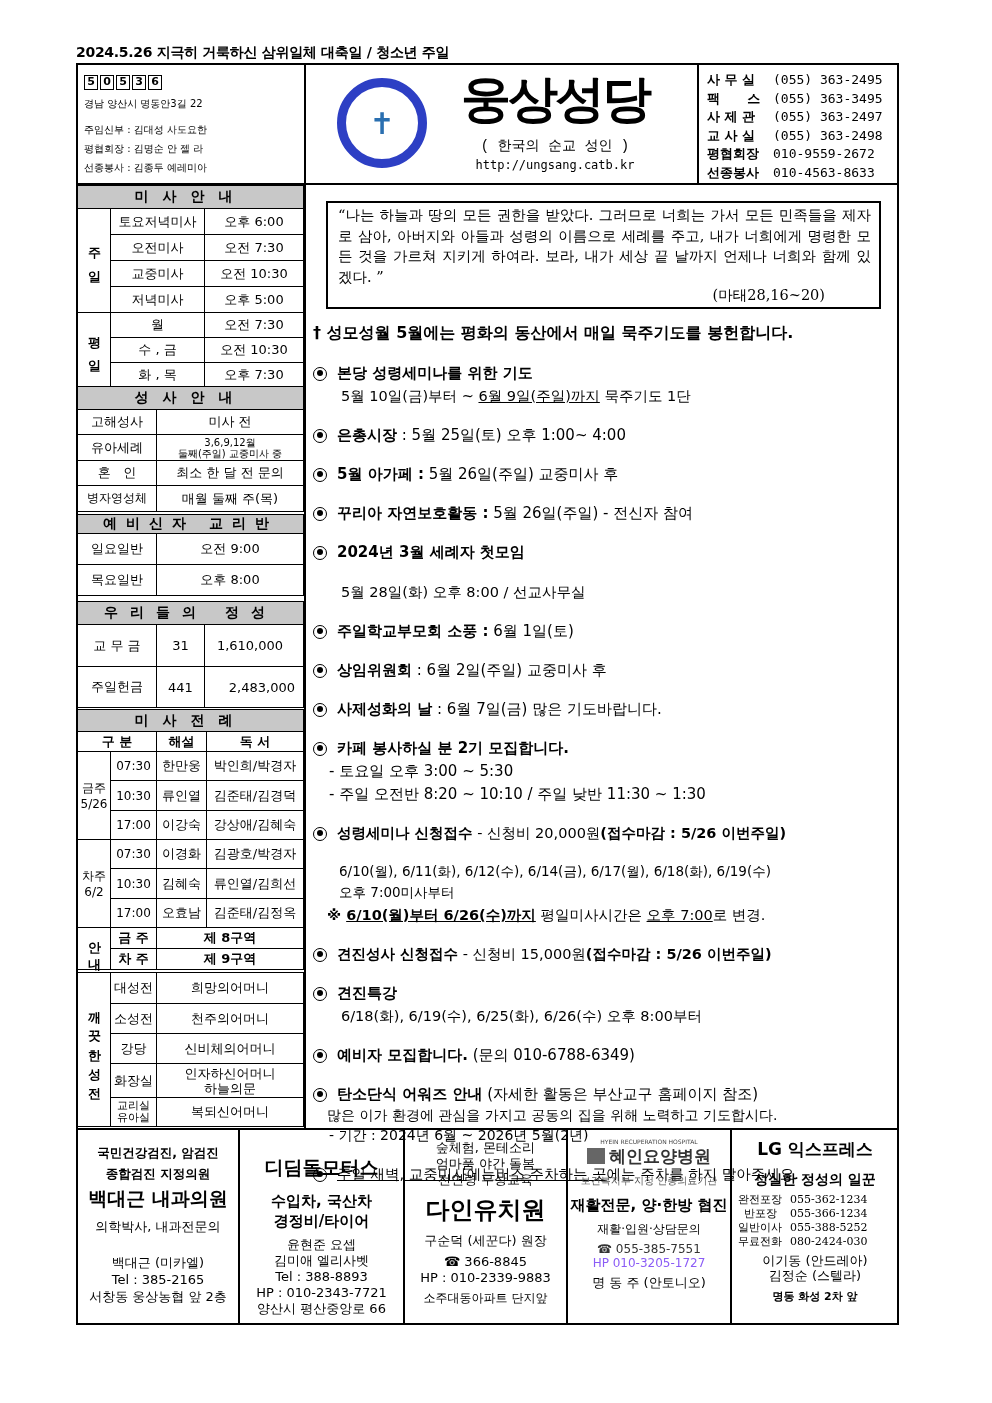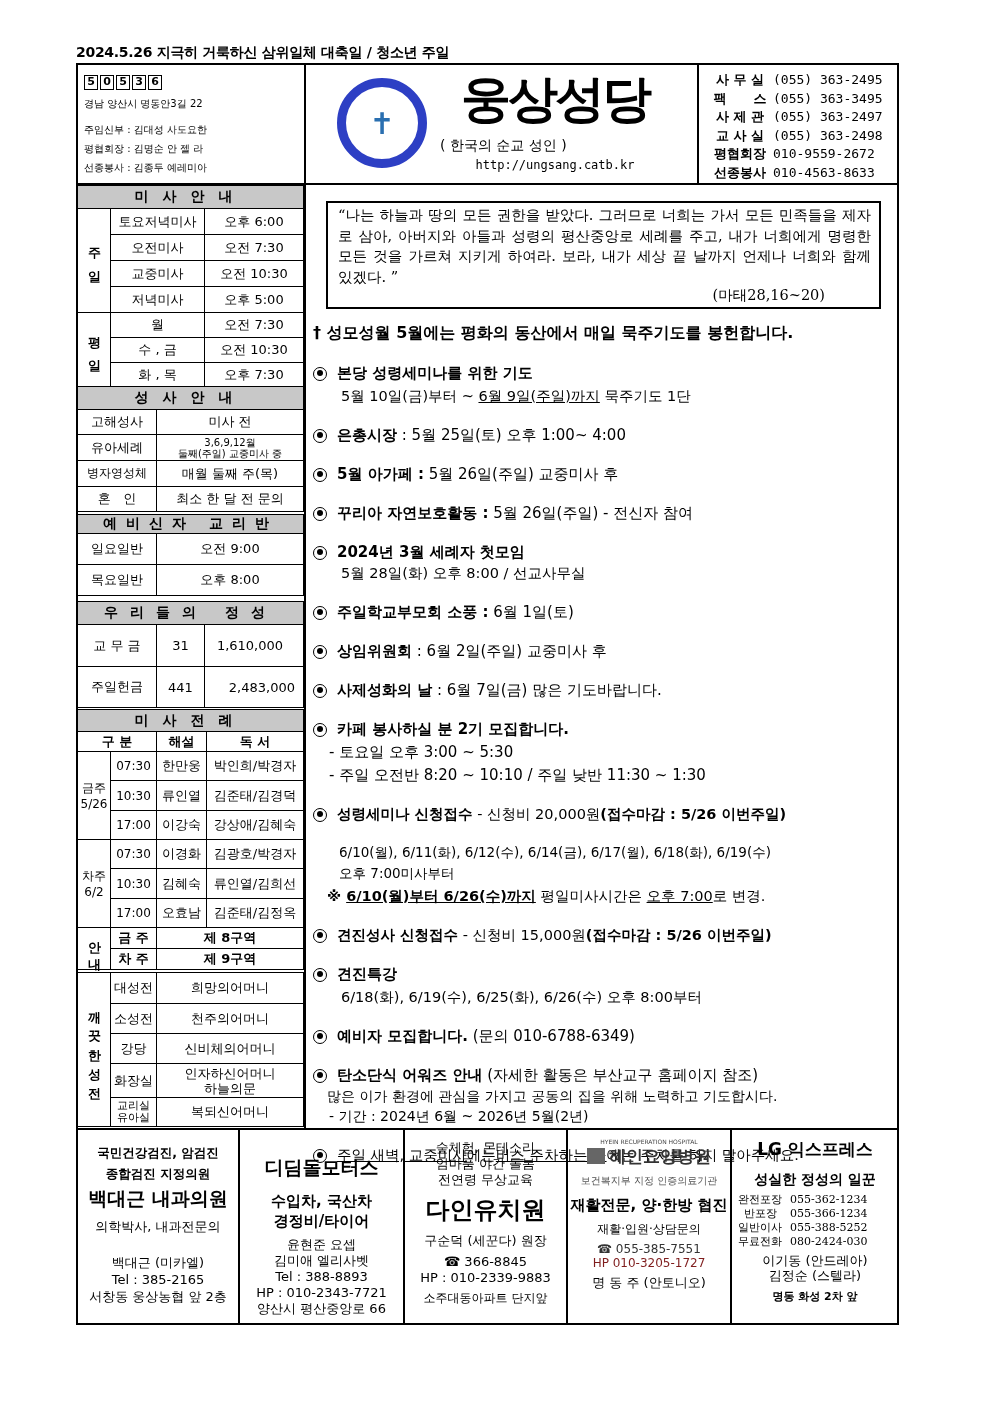--- a/index.html
+++ b/index.html
@@ -9,28 +9,28 @@
   .frame { left: 76px; top: 63px; width: 823px; height: 1262px; border: 2px solid #000; }
   .vline { background: #000; width: 2px; }
   .hline { background: #000; height: 2px; }
 
   
   .zip { left: 84px; top: 75px; display: flex; gap: 2px; }
   .zip span { display: inline-block; width: 14px; height: 15px; border: 1.5px solid #000; font-size: 11px; font-weight: bold; text-align: center; line-height: 12px; }
   .hdr-text { font-size: 10px; line-height: 19px; }
   
   .title { left: 440px; top: 68px; width: 230px; text-align: center; font-size: 50px; font-weight: bold; letter-spacing: -3px; line-height: 62px; }
-  .subtitle { left: 440px; top: 137px; width: 230px; text-align: left; font-size: 14px; }
+  .subtitle { left: 440px; top: 137px; width: 230px; text-align: center; font-size: 14px; font-family: Liberation Mono, monospace; }
   .url { left: 440px; top: 158px; width: 230px; text-align: center; font-size: 12px; font-family: "DejaVu Sans Mono", monospace; }
   .logo { left: 337px; top: 78px; width: 90px; height: 90px; border-radius: 50%; border: 9px solid #2d3fc4; background: #fff; }
   .logo-inner { position: absolute; left: 50%; top: 50%; transform: translate(-50%,-50%); font-size: 30px; color: #2a6fb0; }
   
   .contacts { left: 707px; top: 71px; font-size: 13px; line-height: 18.5px; }
   .contacts .row { display: flex; }
-  .contacts .lbl { width: 66px; font-weight: bold; letter-spacing: 0; text-align: center; }
+  .contacts .lbl { width: 66px; font-weight: bold; letter-spacing: 0; }
   .contacts .num { font-family: "DejaVu Sans Mono", monospace; font-size: 13px; }
 
   
   table.lt { position: absolute; border-collapse: collapse; font-size: 13px; }
   table.lt td { border: 1px solid #000; text-align: center; padding: 0; }
   .sec { background: #c8c8c8; font-weight: bold; letter-spacing: 14px; font-size: 14px; }
   .small { font-size: 10px; line-height: 11px; }
 
   
   .quote { left: 326px; top: 201px; width: 555px; height: 108px; border: 2px solid #000; font-family: "DejaVu Serif", serif; font-size: 14.5px; line-height: 20.5px; padding: 2px 8px 0 10px; text-align: justify; }
@@ -155,27 +155,27 @@
         <td style="width:79px">고해성사</td>
         <td>미사 전</td>
       </tr>
   <tr style="height:26px">
         <td>유아세례</td>
         <td class="small">
           <div>3,6,9,12월</div>
           <div>둘째(주일) 교중미사 중</div>
         </td>
       </tr>
-  <tr style="height:26px">
-        <td style="font-size:12px">병자영성체</td>
-        <td>매월 둘째 주(목)</td>
-      </tr>
   <tr style="height:25px">
         <td style="white-space:pre">혼   인</td>
         <td>최소 한 달 전 문의</td>
+      </tr>
+  <tr style="height:26px">
+        <td style="font-size:12px">병자영성체</td>
+        <td>매월 둘째 주(목)</td>
       </tr>
 </tbody>
   </table>
 
 <table class="lt" style="left:77px;top:514px;width:227px;">
   <tbody>
       <tr style="height:15px">
         <td colspan="2" class="sec" style="letter-spacing:9px">예비신자 교리반</td>
       </tr>
   <tr style="height:31px">
@@ -293,21 +293,21 @@
         <td style="font-size:11px;line-height:12px">
           <div>교리실</div>
           <div>유아실</div>
         </td>
         <td>복되신어머니</td>
       </tr>
 </tbody>
   </table>
 
 <div class="abs quote">
-  <span>“나는 하늘과 땅의 모든 권한을 받았다. 그러므로 너희는 가서 모든 민족들을 제자로 삼아, 아버지와 아들과 성령의 평산중앙로 세례를 주고, 내가 너희에게 명령한 모든 것을 가르쳐 지키게 하여라. 보라, 내가 세상 끝 날까지 언제나 너희와 함께 있겠다. ”</span>
+  <span>“나는 하늘과 땅의 모든 권한을 받았다. 그러므로 너희는 가서 모든 민족들을 제자로 삼아, 아버지와 아들과 성령의 이름으로 세례를 주고, 내가 너희에게 명령한 모든 것을 가르쳐 지키게 하여라. 보라, 내가 세상 끝 날까지 언제나 너희와 함께 있겠다. ”</span>
   <span class="quote-ref">(마태28,16~20)</span>
 </div>
 
 <div class="abs notices">
   <div class="b" style="font-size:16px;margin-bottom:8px">† 성모성월 5월에는 평화의 동산에서 매일 묵주기도를 봉헌합니다.</div>
 
   <div class="n-item" style="margin-bottom:12px">
     <div class="n-title">
         <span class="bullet"></span>
         <span class="b">본당 성령세미나를 위한 기도</span>
@@ -335,21 +335,21 @@
         <span class="b">꾸리아 자연보호활동 :</span>
         <span style="white-space:pre"> 5월 26일(주일) - 전신자 참여</span>
       </div>
   </div>
 
   <div class="n-item" style="margin-bottom:12px">
     <div class="n-title">
         <span class="bullet"></span>
         <span class="b">2024년 3월 세례자 첫모임</span>
       </div>
-    <div class="sub" style="margin-top:2px">5월 28일(화) 오후 8:00 / 선교사무실</div>
+    <div class="sub" style="margin-top:21px">5월 28일(화) 오후 8:00 / 선교사무실</div>
   </div>
 
   <div class="n-item" style="margin-bottom:14px">
     <div class="n-title">
         <span class="bullet"></span>
         <span class="b">주일학교부모회 소풍 :</span>
         <span style="white-space:pre"> 6월 1일(토)</span>
       </div>
   </div>
   <div class="n-item" style="margin-bottom:14px">
@@ -463,21 +463,21 @@
   <div style="line-height:16px">HP : 010-2339-9883</div>
   <div style="margin-top:4px;font-size:12px">소주대동아파트 단지앞</div>
 </div>
 <div class="ad" style="left:568px;width:164px;border-right:2px solid #000;">
   <div style="margin-top:8px;font-size:6px;color:#444">HYEIN RECUPERATION HOSPITAL</div>
   <div style="font-size:17px;font-weight:bold;color:#333"><span style="display:inline-block;width:18px;height:16px;background:#666;margin-right:4px;vertical-align:-2px"></span><span>혜인요양병원</span></div>
   <div style="margin-top:6px;font-size:10px;color:#555">보건복지부 지정 인증의료기관</div>
   <div style="margin-top:8px;font-size:15px;font-weight:bold">재활전문, 양·한방 협진</div>
   <div style="margin-top:6px;font-size:12px">재활·입원·상담문의</div>
   <div style="margin-top:4px;font-size:12px;color:#333">☎ 055-385-7551</div>
-  <div style="font-size:12px;color:#7f1d1d">HP 010-3205-1727</div>
+  <div style="font-size:12px;color:#8b5cf6">HP 010-3205-1727</div>
   <div style="margin-top:4px">명 동 주 (안토니오)</div>
 </div>
 <div class="ad" style="left:732px;width:166px;">
   <div style="margin-top:8px;font-size:17px;font-weight:bold">LG 익스프레스</div>
   <div style="margin-top:10px;font-size:14px;font-weight:bold">성실한 정성의 일꾼</div>
   <div style="margin-top:4px;font-size:11px;line-height:14px;text-align:left;padding-left:6px">
     <div><span style="display:inline-block;width:52px;font-family:'DejaVu Serif',serif">완전포장</span><span style="font-family:'DejaVu Serif',serif">055-362-1234</span></div>
     <div><span style="display:inline-block;width:52px;font-family:'DejaVu Serif',serif;padding-left:6px">반포장</span><span style="font-family:'DejaVu Serif',serif">055-366-1234</span></div>
     <div><span style="display:inline-block;width:52px;font-family:'DejaVu Serif',serif">일반이사</span><span style="font-family:'DejaVu Serif',serif">055-388-5252</span></div>
     <div><span style="display:inline-block;width:52px;font-family:'DejaVu Serif',serif">무료전화</span><span style="font-family:'DejaVu Serif',serif">080-2424-030</span></div>

